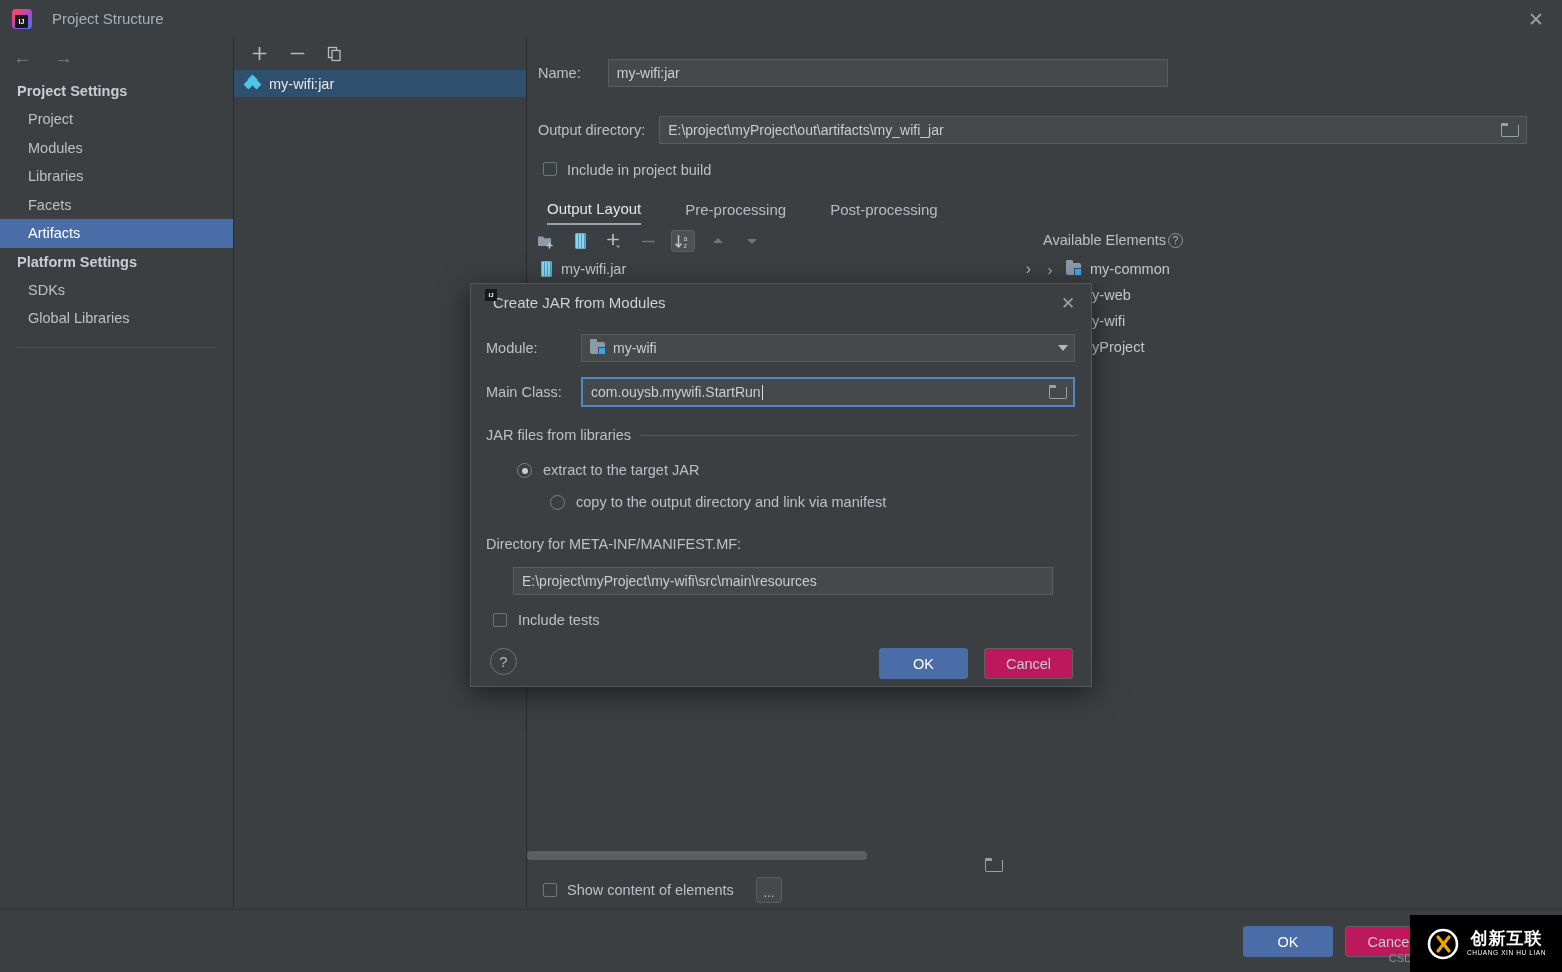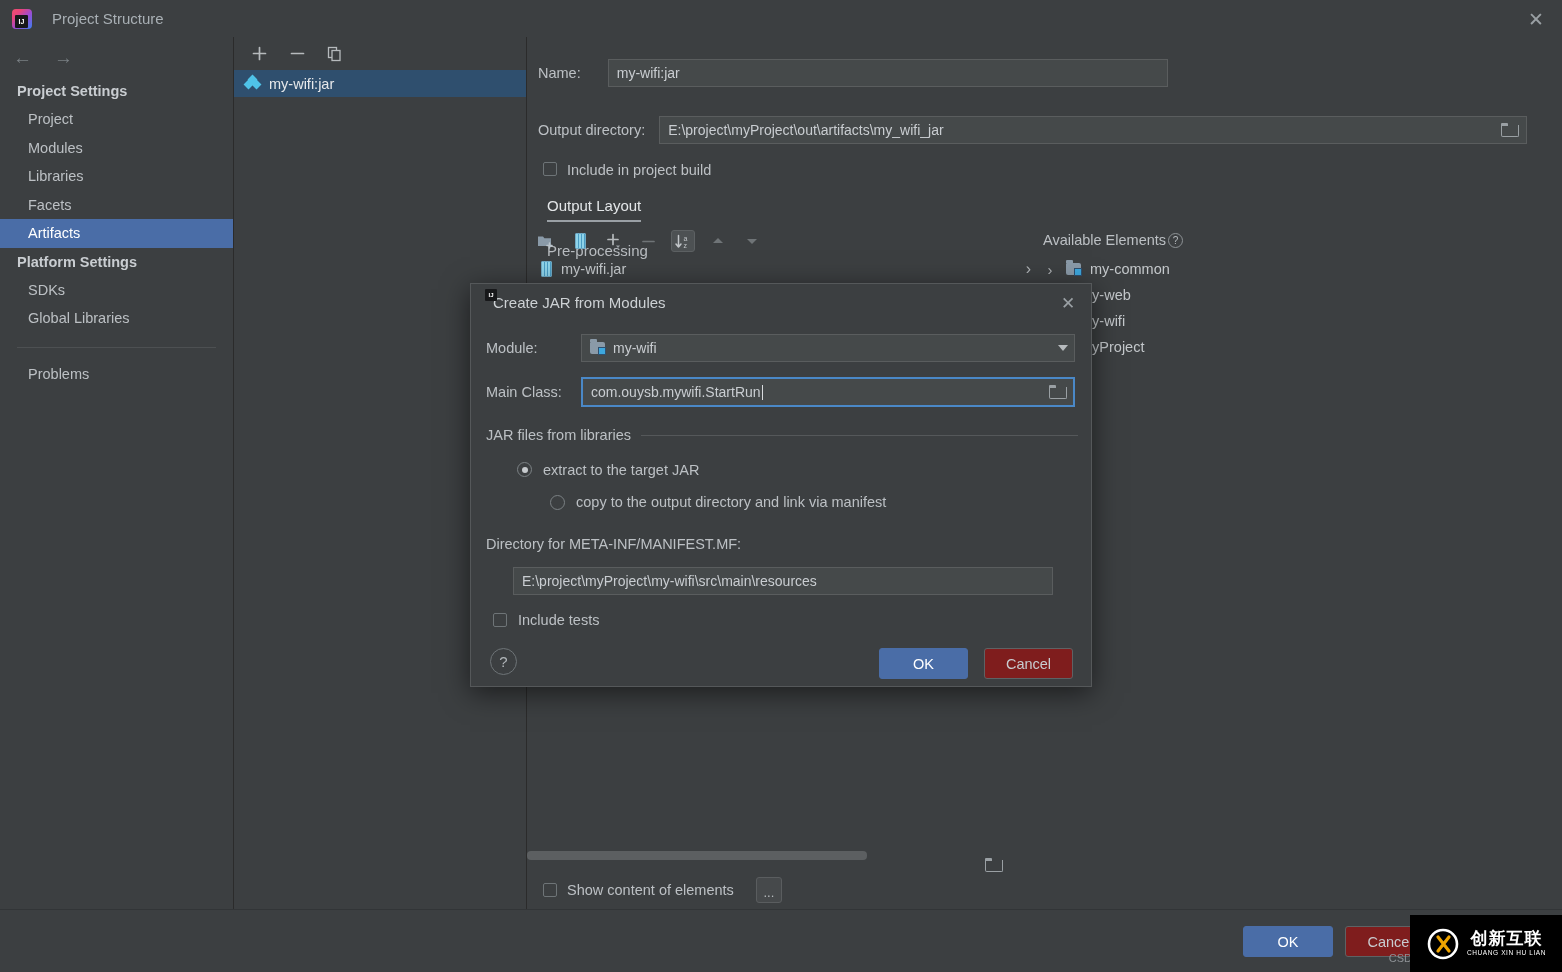--- a/index.html
+++ b/index.html
@@ -106,21 +106,21 @@
     color:#c9cdd1; font-size:14px; cursor:pointer;
   }
   .caret { margin-left:auto; width:0;height:0;border-left:5px solid transparent;
     border-right:5px solid transparent;border-top:6px solid #b6babd; }
 
   .chk {
     width:14px; height:14px; border:1px solid #6e7477; background:#3c3f41;
     border-radius:2px; flex:none; cursor:pointer;
   }
 
-  .tabs { display:flex; gap:20px; align-items:flex-start; height:30px;flex-direction:column; }
+  .tabs { display:flex; gap:44px; align-items:center; height:30px; }
   .tab { font-size:15px; color:#b8bcc0; cursor:pointer; padding-bottom:6px; }
   .tab.active { color:#e3e6e8; border-bottom:2px solid #9aa0a5; }
 
   .jar-ico {
     width:11px; height:16px; flex:none;
     background: repeating-linear-gradient(90deg,#8fd4ea 0 1.5px,#4a9dc4 1.5px 3px);
     border:1px solid #6fa9c4; border-radius:1px;
   }
   .folder-ico {
     width:15px; height:12px; position:relative; flex:none;
@@ -141,21 +141,21 @@
   .hscroll {
     position:absolute; height:9px; background:#5c5f61; border-radius:4px;
   }
 
   .btn {
     height:31px; min-width:86px; padding:0 18px;
     display:flex; align-items:center; justify-content:center;
     border-radius:3px; font-size:14.5px; cursor:pointer;
   }
   .btn.primary { background:#4a6da7; color:#ffffff; border:1px solid #4a6da7; }
-  .btn.normal { background:#7f1d1d; color:#c8ccd0; border:1px solid #5e6264; }
+  .btn.normal { background:#be185d; color:#c8ccd0; border:1px solid #5e6264; }
 
   .bottombar {
     position:absolute; left:0; bottom:0; width:1562px; height:63px;
     background:#3c3f41; border-top:1px solid #323537;
   }
 
   
   .modal {
     position:absolute; left:470px; top:283px; width:622px; height:404px;
     background:#3c3f41; border:1px solid #55585a;
@@ -238,23 +238,20 @@
 
     <div class="side-group">Platform Settings</div>
     <div class="side-item">
         <span>SDKs</span>
       </div>
     <div class="side-item">
         <span>Global Libraries</span>
       </div>
 
     <div class="side-sep"></div>
-    <div class="side-item">
-        <span>Problems</span>
-      </div>
   </div>
 
   <div class="help-btn" style="left:19px; top:929px;">?</div>
 
   <div class="artifacts-panel">
     <div class="art-toolbar">
       <span class="tb-ico">
         <svg width="15" height="15" viewBox="0 0 15 15">
             <path d="M7.5 1.5v12M1.5 7.5h12" stroke="#b6babd" stroke-width="1.7" stroke-linecap="round"></path>
           </svg>
@@ -423,21 +420,21 @@
           <span class="caret-blink"></span>
         <span class="browse-ico" style="position:absolute; right:7px; top:6px;"></span>
       </div>
     </div>
 
     <div style="position:absolute; left:15px; top:143px; width:592px; display:flex; align-items:center; gap:10px;">
       <span class="flabel" style="font-size:14.5px;">JAR files from libraries</span>
       <span class="group-line"></span>
     </div>
 
-    <div style="position:absolute; left:46px; top:178px; display:flex; align-items:flex-start; gap:11px;">
+    <div style="position:absolute; left:46px; top:178px; display:flex; align-items:flex-end; gap:11px;">
       <span class="radio on"></span>
       <span class="flabel">extract to the target JAR</span>
     </div>
     <div style="position:absolute; left:46px; top:210px; display:flex; align-items:center; gap:11px;margin-left:33px;">
       <span class="radio"></span>
       <span class="flabel">copy to the output directory and link via manifest</span>
     </div>
 
     <div style="position:absolute; left:15px; top:252px;">
       <span class="flabel" style="font-size:14.5px;">Directory for META-INF/MANIFEST.MF:</span>

